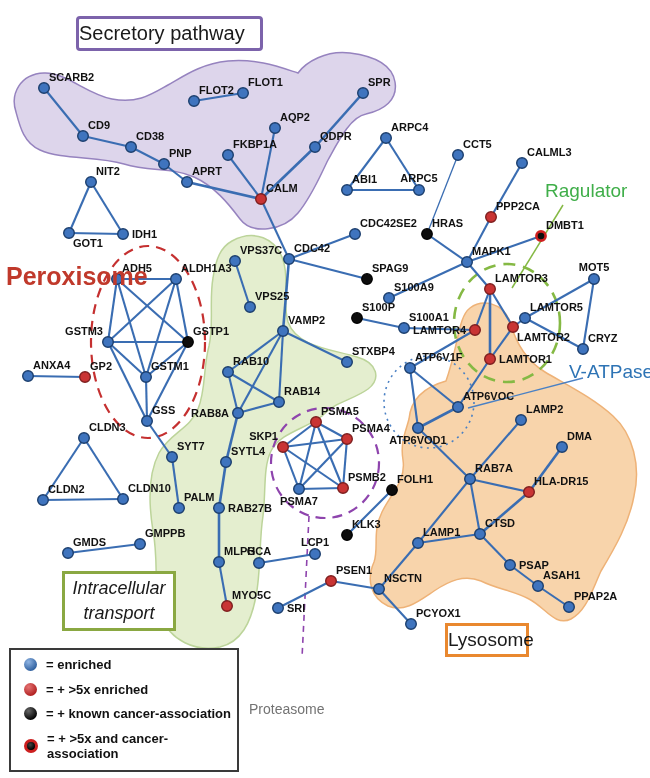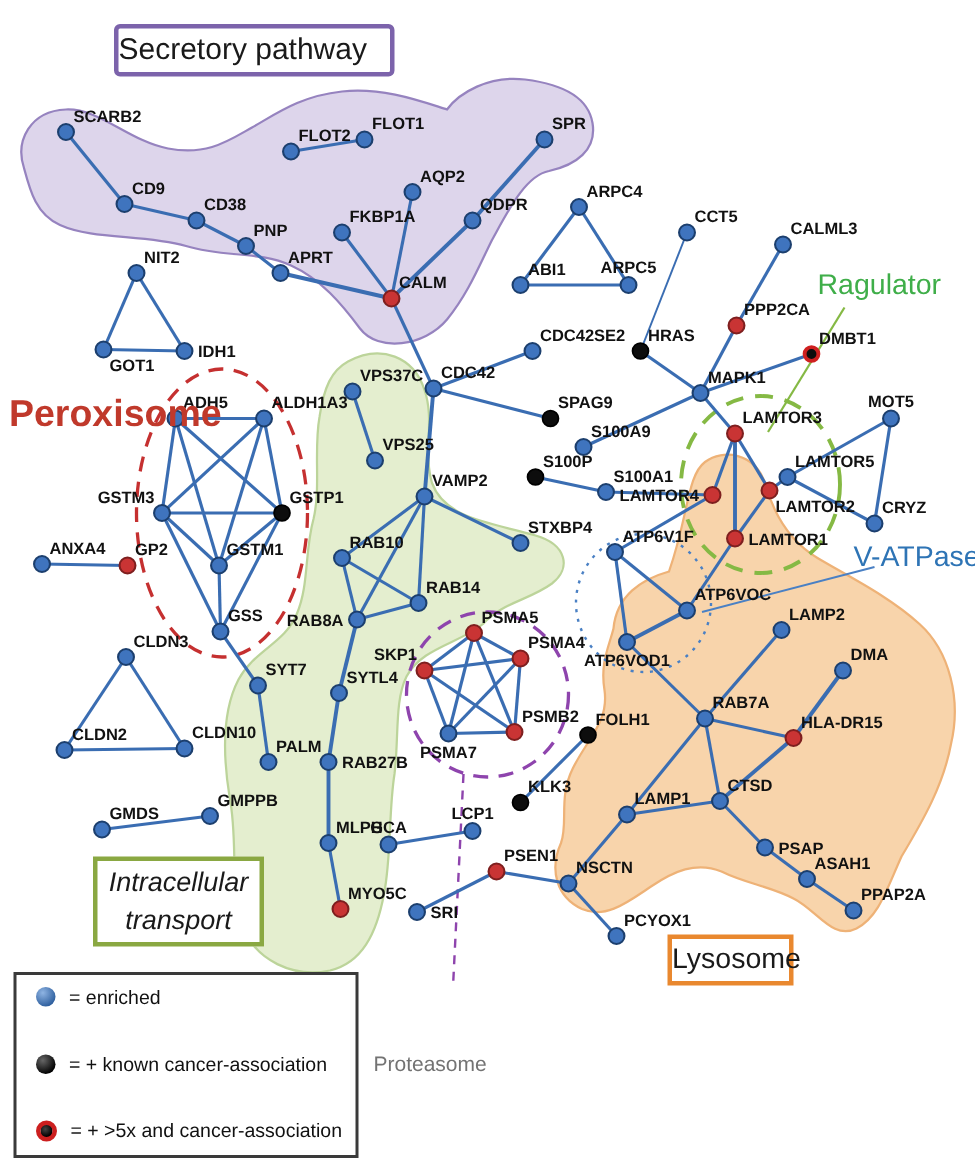--- a/index.html
+++ b/index.html
@@ -15,21 +15,21 @@
   #lysosome-box{left:445px;top:623px;width:84px;height:34px;border:3px solid #e9882f;
                 font-size:19px;}
   .cluster-label{position:absolute;white-space:nowrap;}
   #peroxisome-label{left:6px;top:262px;color:#c0392b;font-size:25px;font-weight:bold;}
   #ragulator-label{left:545px;top:180px;color:#3fae49;font-size:19px;}
   #vatpase-label{left:569px;top:361px;color:#2e74b5;font-size:19px;}
   #proteasome-label{left:249px;top:701px;color:#737373;font-size:14px;}
   #legend{position:absolute;left:9px;top:648px;width:230px;height:124px;border:2px solid #3a3a3a;
           background:#fff;box-sizing:border-box;padding:7px 0 0 13px;display:flex;
           flex-direction:column;justify-content:space-between;padding-bottom:9px;}
-  .legend-row{display:flex;align-items:center;gap:9px;font-size:13px;font-weight:normal;color:#111;}
+  .legend-row{display:flex;align-items:center;gap:9px;font-size:13px;font-weight:bold;color:#111;}
   .dot{width:13px;height:13px;border-radius:50%;flex:0 0 auto;}
   .dot-blue{background:radial-gradient(circle at 35% 30%, #8fb4e3, #2e5f9e 75%);}
   .dot-red{background:radial-gradient(circle at 35% 30%, #e57373, #b02020 75%);}
   .dot-black{background:radial-gradient(circle at 35% 30%, #666, #000 75%);}
   .dot-blackred{background:radial-gradient(circle at 40% 35%, #444, #000 70%);
                 border:3px solid #cc1f1f;width:8px;height:8px;}
 </style>
 </head>
 <body>
 
@@ -341,20 +341,24 @@
   <span class="cluster-label" id="ragulator-label">Ragulator</span>
   <span class="cluster-label" id="vatpase-label">V-ATPase</span>
   <span class="cluster-label" id="proteasome-label">Proteasome</span>
 
   <div id="legend">
     <div class="legend-row">
       <span class="dot dot-blue"></span>
       <span>=  enriched</span>
     </div>
     <div class="legend-row">
+      <span class="dot dot-red"></span>
+      <span>=  + &gt;5x enriched</span>
+    </div>
+    <div class="legend-row">
       <span class="dot dot-black"></span>
       <span>=  + known cancer-association</span>
     </div>
     <div class="legend-row">
       <span class="dot dot-blackred"></span>
       <span>=  + &gt;5x and cancer-association</span>
     </div>
   </div>
 
 </div>

